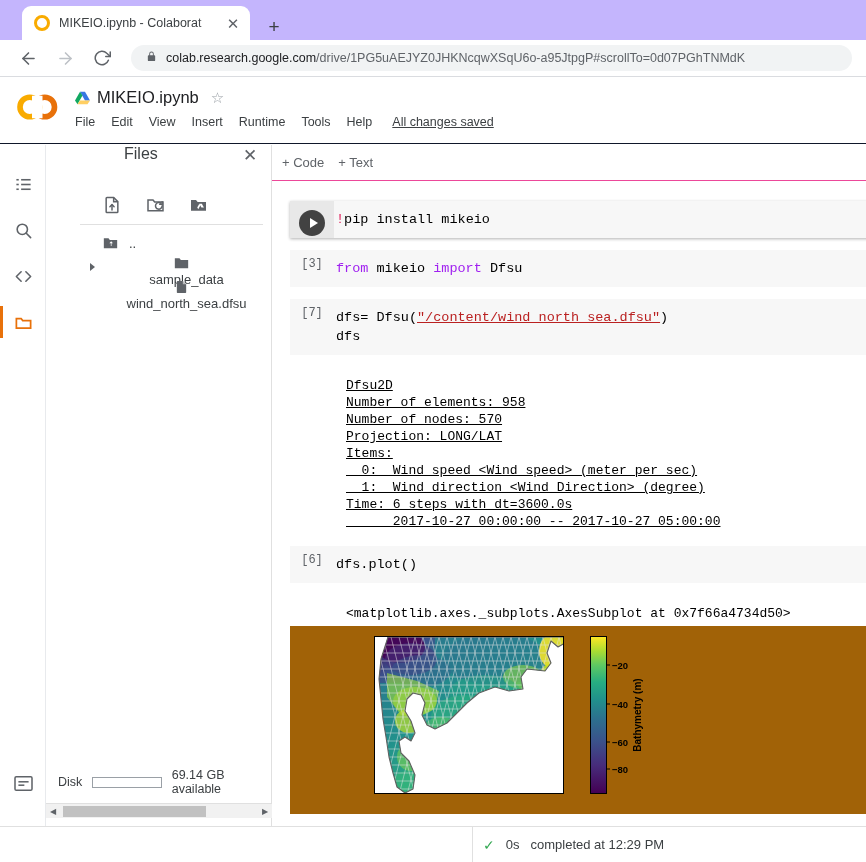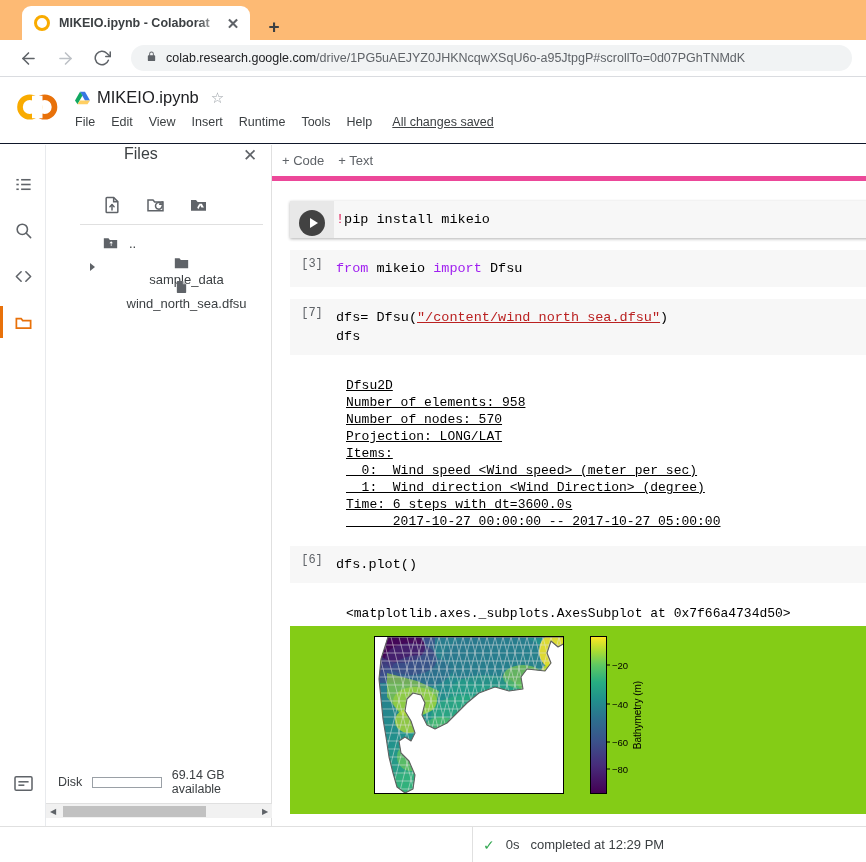--- a/index.html
+++ b/index.html
@@ -6,25 +6,24 @@
   html, body {
     width: 866px; height: 862px;
     font-family: "Liberation Sans", sans-serif;
     background: #ffffff;
     overflow: hidden;
   }
   .app { position: relative; width: 866px; height: 862px; }
 
   
   .browser-top {
-    background: #fdba74;
+    background: #c4b5fd;
     height: 40px;
     position: relative;
     padding-top: 6px;
-    font-weight: bold;
   }
   .tab {
     position: absolute; left: 22px; top: 6px;
     width: 228px; height: 34px;
     background: #ffffff;
     border-radius: 9px 9px 0 0;
     display: flex; align-items: center;
     padding: 0 8px 0 12px;
   }
   .tab-favicon {
@@ -202,21 +201,21 @@
 
   
   .notebook {
     flex: 1 1 auto; background: #ffffff;
     position: relative; overflow: hidden;
   }
   .cell-toolbar {
     height: 36px; display: flex; align-items: center;
     gap: 14px; padding-left: 10px;
     font-size: 13px; color: #5f6368;
-    border-bottom: 5px solid #ec4899;
+    border-bottom: 1px solid #ec4899;
   }
   .cells { padding: 20px 0 0 18px; }
   .cell {
     position: relative;
     background: #f7f7f7;
     margin-bottom: 12px;
     width: 600px;
   }
   .cell.active {
     box-shadow: 0 1px 3px rgba(0,0,0,0.30);
@@ -258,21 +257,22 @@
     font-family: "Liberation Mono", monospace;
     font-size: 13px; line-height: 17px;
     color: #000000; white-space: pre;
     background: #ffffff;
   }
   .out-block { margin-bottom: 11px; text-decoration: underline; }
 
   
   .plot-wrap {
     padding: 8px 0 0 56px;
-    background: #84cc16;
+    background: #a16207;
+    font-weight: bold;
   }
   .figure { position: relative; width: 300px; height: 180px; }
   .fig-axes {
     position: absolute; left: 28px; top: 2px;
     width: 190px; height: 158px;
     border: 1.1px solid #000000;
     overflow: hidden;
     background: #ffffff;
   }
   .cbar {

